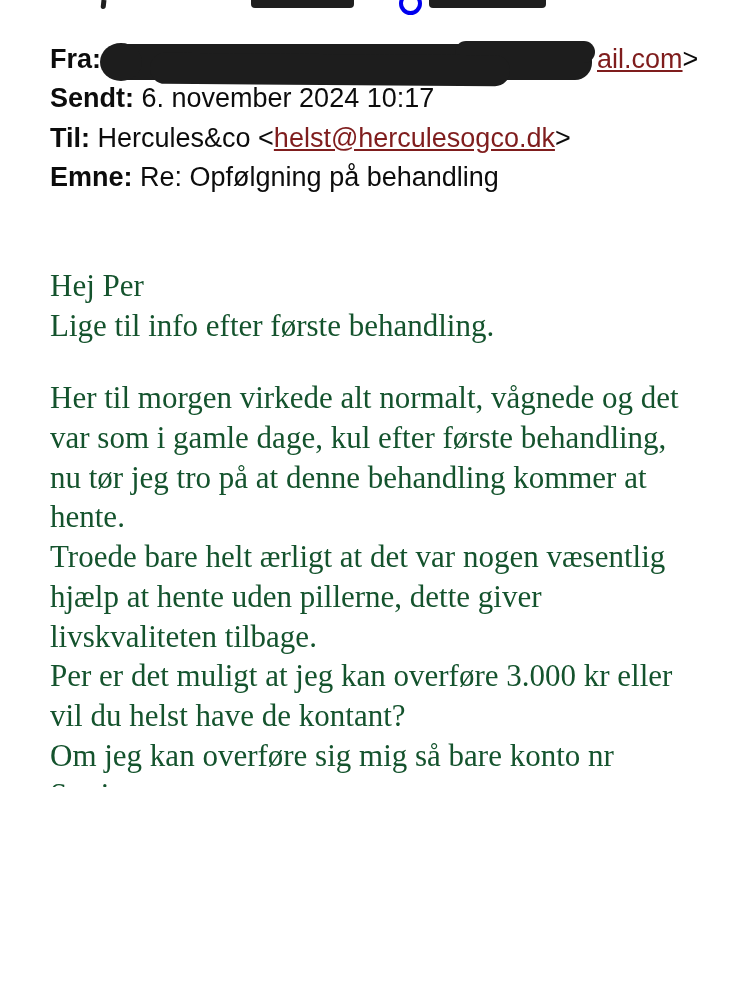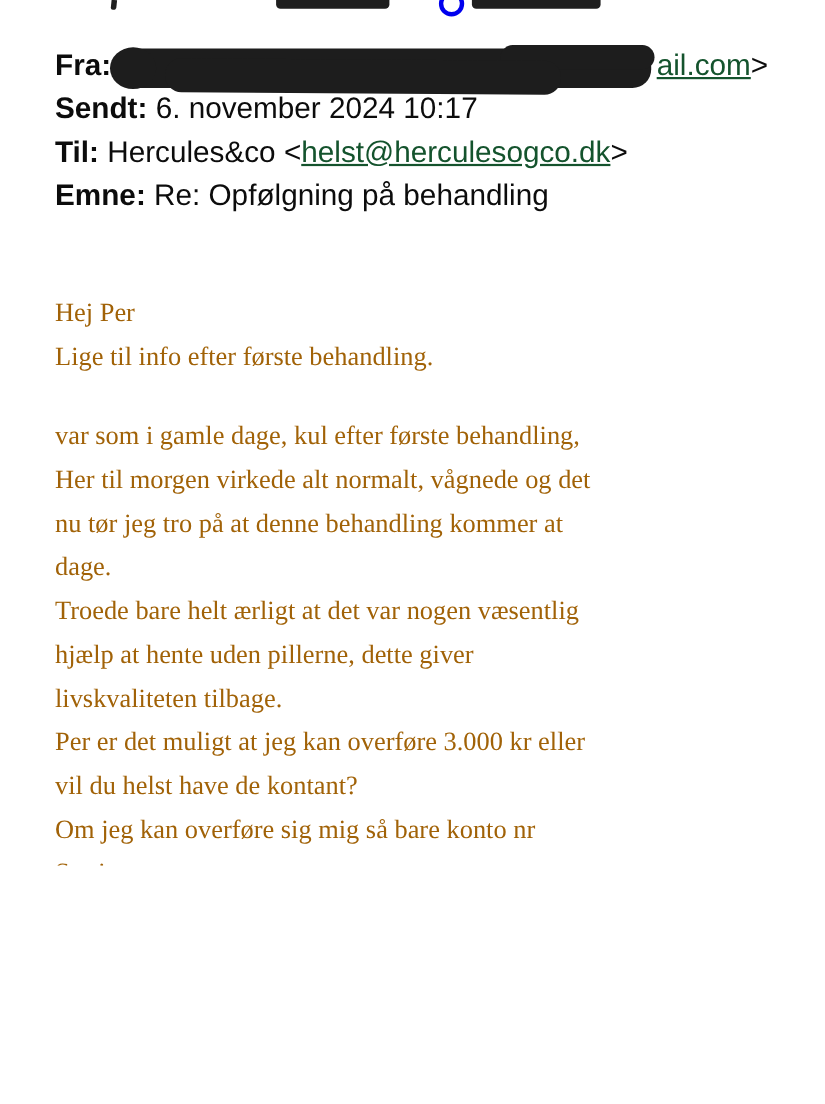--- a/index.html
+++ b/index.html
@@ -25,36 +25,36 @@
   }
 
   
   .email-header {
     position: absolute; left: 50px; top: 40px;
     font-size: 27px; line-height: 39.3px;
     color: #0c0c0c; white-space: nowrap;
   }
   .hline { position: relative; height: 39.3px; }
   .hlabel { font-weight: bold; }
-  .link { color: #14532d; text-decoration: underline; cursor: pointer; }
+  .link { color: #7f1d1d; text-decoration: underline; cursor: pointer; }
   .fra-tail { position: absolute; left: 547px; top: 0; }
 
   
   .mark { position: absolute; background: #1d1d1d; }
   .fra-bar-main   { left: 52px;  top: 4px;  width: 490px; height: 36px; border-radius: 17px; }
   .fra-bar-left   { left: 50px;  top: 3px;  width: 42px;  height: 38px; border-radius: 50%; }
   .fra-bar-top    { left: 405px; top: 1px;  width: 140px; height: 22px; border-radius: 11px; }
   .fra-bar-bottom { left: 100px; top: 14px; width: 360px; height: 31px; border-radius: 15px; transform: rotate(0.4deg); }
 
   
   .email-body {
     position: absolute; left: 50px; top: 266px;
     font-family: "Liberation Serif", serif;
-    font-size: 24px; line-height: 39.7px;
-    color: #a16207; white-space: nowrap;
+    font-size: 31px; line-height: 39.7px;
+    color: #14532d; white-space: nowrap;
   }
   .bline { height: 39.7px; }
   .para-gap { height: 33px; }
 
   
   .sig-blob { position: absolute; background: #1d1d1d; }
   .blob-1 { left: 24px;  top: 930px; width: 58px; height: 43px; border-radius: 50%; transform: rotate(-6deg); }
   .blob-2 { left: 44px;  top: 936px; width: 96px; height: 40px; border-radius: 20px; transform: rotate(-1deg); }
   .blob-3 { left: 112px; top: 941px; width: 40px; height: 34px; border-radius: 50%; }
   .blob-4 { left: 78px;  top: 962px; width: 30px; height: 16px; border-radius: 8px; }
@@ -95,24 +95,24 @@
       <span class="hlabel">Emne:</span>
       <span>Re: Opfølgning på behandling</span>
     </div>
 
   </div>
 
   <div class="email-body">
     <div class="bline">Hej Per</div>
     <div class="bline">Lige til info efter første behandling.</div>
     <div class="para-gap"></div>
+    <div class="bline">Her til morgen virkede alt normalt, vågnede og det</div>
     <div class="bline">var som i gamle dage, kul efter første behandling,</div>
-    <div class="bline">Her til morgen virkede alt normalt, vågnede og det</div>
     <div class="bline">nu tør jeg tro på at denne behandling kommer at</div>
-    <div class="bline">dage.</div>
+    <div class="bline">hente.</div>
     <div class="bline">Troede bare helt ærligt at det var nogen væsentlig</div>
     <div class="bline">hjælp at hente uden pillerne, dette giver</div>
     <div class="bline">livskvaliteten tilbage.</div>
     <div class="bline">Per er det muligt at jeg kan overføre 3.000 kr eller</div>
     <div class="bline">vil du helst have de kontant?</div>
     <div class="bline">Om jeg kan overføre sig mig så bare konto nr</div>
     <div class="bline">Ses imorgen</div>
     <div class="bline">Vh</div>
   </div>
 

